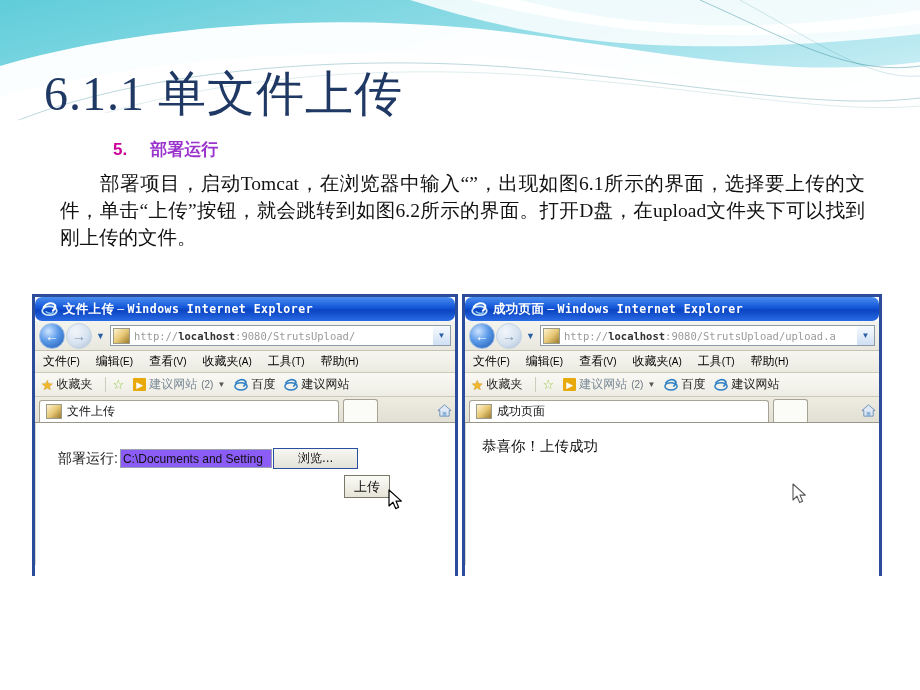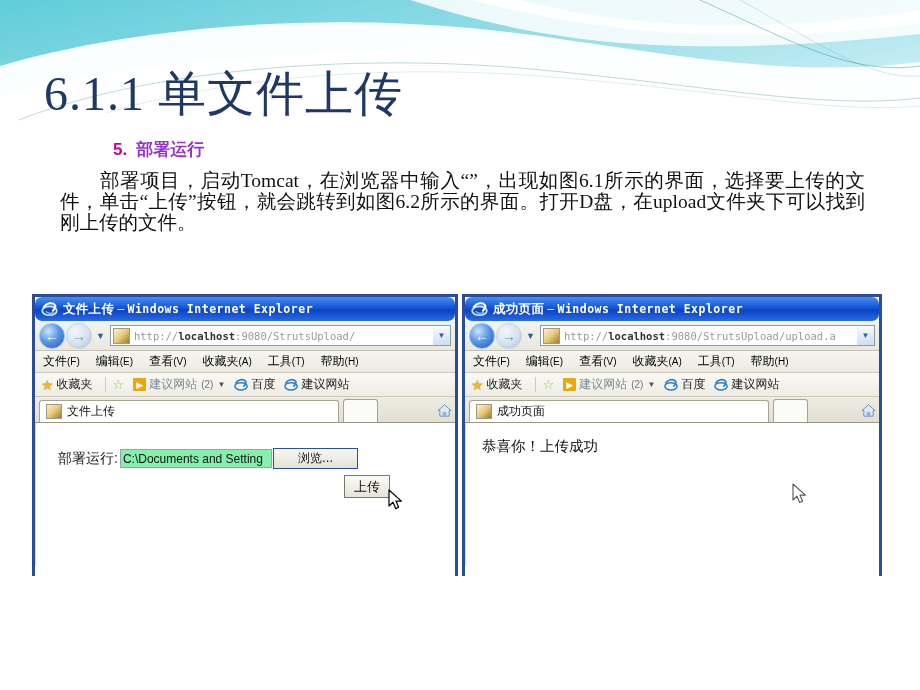--- a/index.html
+++ b/index.html
@@ -42,30 +42,30 @@
 
   
   .sub-heading {
     position: absolute;
     left: 113px; top: 138px;
     font-size: 17px;
     font-weight: bold;
     white-space: nowrap;
   }
   .sub-heading .num { color: #cc0099; }
-  .sub-heading .txt { color: #8a2be2; color: #9933cc; margin-left: 9px; }
+  .sub-heading .txt { color: #8a2be2; color: #9933cc; margin-left: 23px; }
 
   
   .body-para {
     position: absolute;
     left: 60px; top: 170px;
     width: 805px;
     font-family: "Liberation Serif", "DejaVu Serif", serif;
     font-size: 19.5px;
-    line-height: 21px;
+    line-height: 27px;
     color: #111111;
     text-align: justify;
     text-indent: 40px;
     word-break: break-all;
   }
 
   
   .ie-window {
     position: absolute;
     background: #ffffff;
@@ -278,21 +278,21 @@
     left: 22px; top: 25px;
     display: flex; align-items: center;
   }
   .form-label {
     font-size: 14px; color: #1a1a1a; white-space: nowrap;
     margin-right: 2px;
   }
   .file-input {
     width: 152px; height: 19px;
     border: 1px solid #9aa4b0;
-    background: #86efac;
+    background: #8b5cf6;
     font-size: 12px;
     color: #111;
     padding: 0 2px;
     box-sizing: border-box;
     display: flex; align-items: center;
     overflow: hidden;
     white-space: nowrap;
     font-family: "Liberation Sans", sans-serif;
   }
   .browse-btn {

